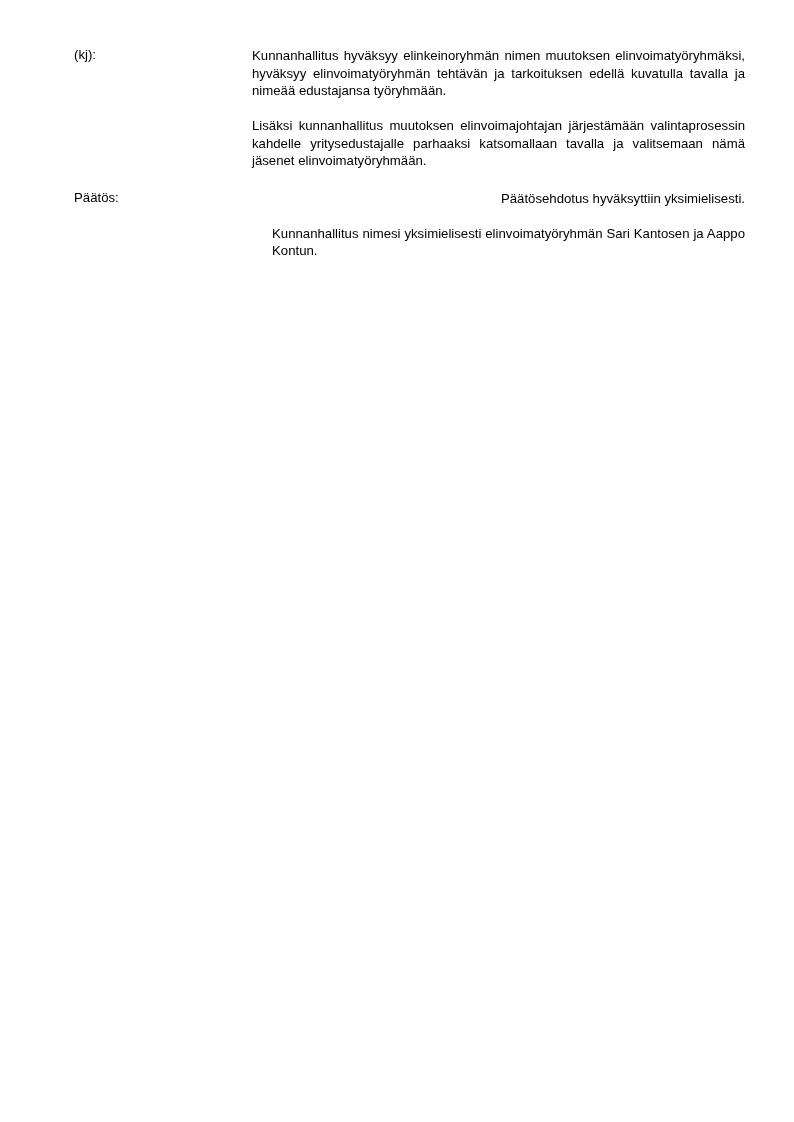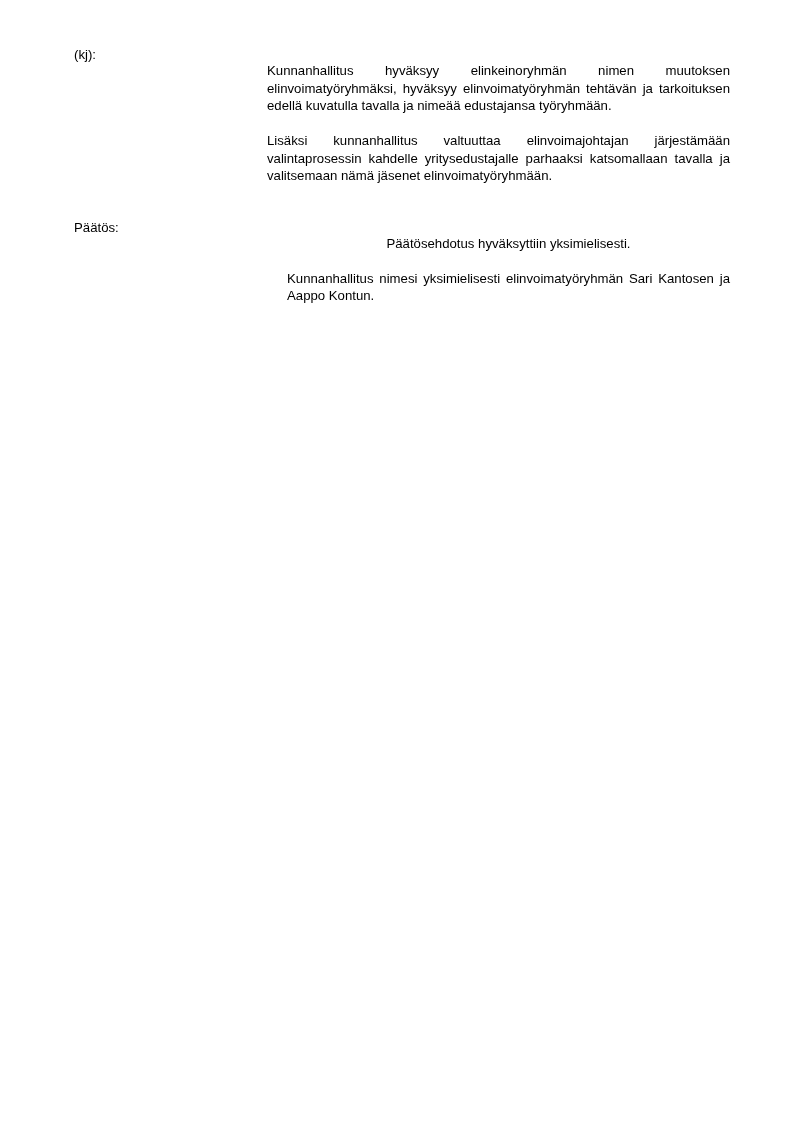--- a/index.html
+++ b/index.html
@@ -40,45 +40,45 @@
     line-height: 17.6px;
     white-space: nowrap;
   }
   .body-col {
     flex: 1 1 auto;
     font-size: 13.2px;
     line-height: 17.6px;
     text-align: justify;
   }
   .para {
-    margin: 16px;
+    margin: 1px;
     text-align: justify;
   }
   .para.nojust {
-    text-align: center;
+    text-align: right;
   }
   .gap-para {
     margin-top: 17.5px;
   }
   .gap-block {
     margin-top: 17.5px;
     gap: 20px;
   }
 </style>
 </head>
 <body>
 
 <div class="page">
   <div class="content">
 
     <div class="row">
       <div class="label-col">(kj):</div>
       <div class="body-col">
         <p class="para">Kunnanhallitus  hyväksyy  elinkeinoryhmän  nimen muutoksen elinvoimatyöryhmäksi,  hyväksyy  elinvoimatyöryhmän  tehtävän  ja tarkoituksen  edellä kuvatulla  tavalla  ja nimeää edustajansa työryhmään.</p>
-        <p class="para gap-para">Lisäksi kunnanhallitus   valtuuttaa  elinvoimajohtajan  järjestämään valintaprosessin  kahdelle  yritysedustajalle  parhaaksi  katsomallaan tavalla  ja valitsemaan  nämä jäsenet  elinvoimatyöryhmään.</p>
+        <p class="para gap-para">Lisäksi kunnanhallitus   muutoksen  elinvoimajohtajan  järjestämään valintaprosessin  kahdelle  yritysedustajalle  parhaaksi  katsomallaan tavalla  ja valitsemaan  nämä jäsenet  elinvoimatyöryhmään.</p>
       </div>
     </div>
 
     <div class="row gap-block">
       <div class="label-col">Päätös:</div>
       <div class="body-col">
         <p class="para nojust">Päätösehdotus  hyväksyttiin  yksimielisesti.</p>
         <p class="para gap-para">Kunnanhallitus   nimesi yksimielisesti elinvoimatyöryhmän   Sari Kantosen  ja Aappo Kontun.</p>
       </div>
     </div>

